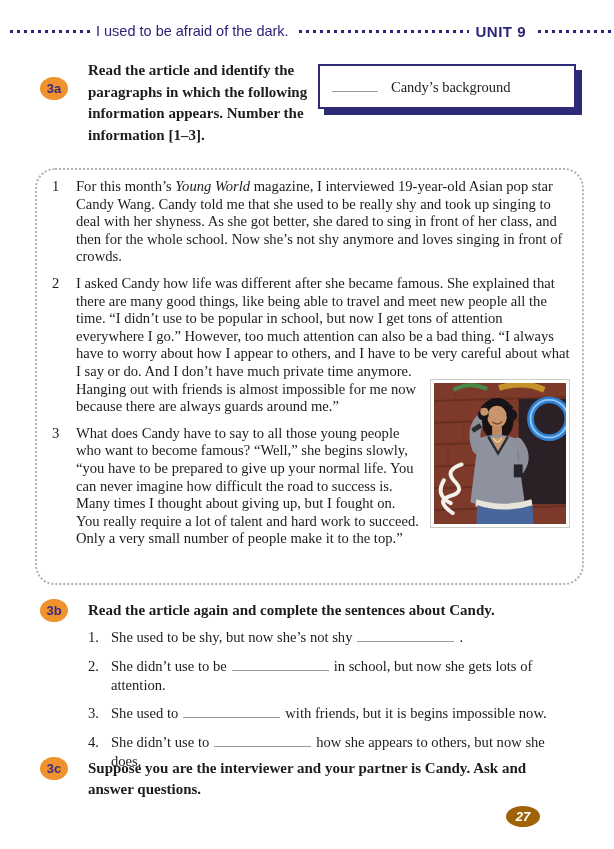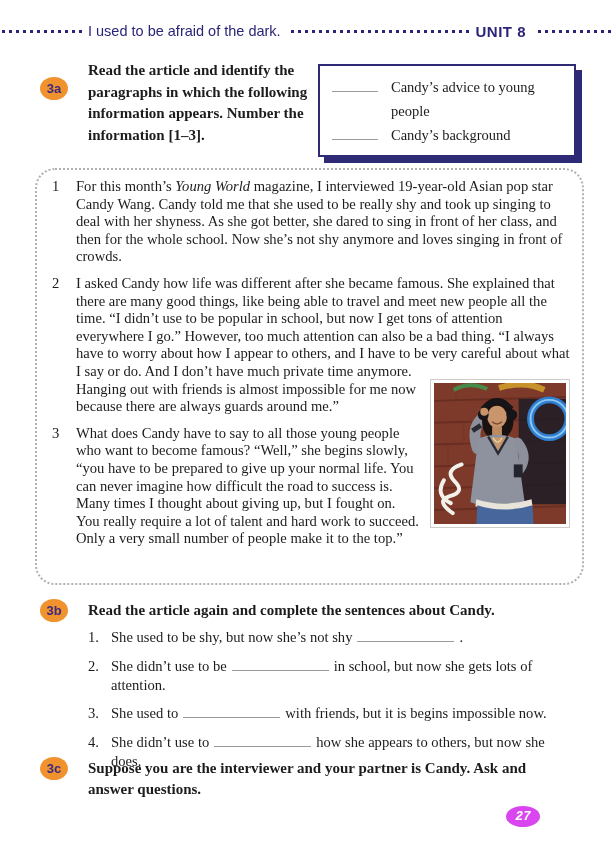--- a/index.html
+++ b/index.html
@@ -5,21 +5,21 @@
   html,body{margin:0;padding:0;}
   body{
     width:614px;height:849px;position:relative;background:#ffffff;
     font-family:"Liberation Serif","DejaVu Serif",serif;color:#1c1c1c;
     overflow:hidden;
   }
   
   .header{
     position:absolute;top:21px;left:0;right:0;height:20px;
     display:flex;align-items:center;
-    font-family:"Liberation Sans","DejaVu Sans",sans-serif;color:#2b2578;
+    font-family:"Liberation Sans","DejaVu Sans",sans-serif;color:#2b2578;padding-left:8px;
   }
   .dots{
     height:5px;align-self:center;
     background-image:radial-gradient(circle,#2b2578 1.5px,rgba(0,0,0,0) 1.9px);
     background-size:7px 5px;background-repeat:repeat-x;background-position:left center;
   }
   .dots-left{width:86px;}
   .dots-mid{flex:1;margin:0 6px;}
   .dots-right{width:78px;margin-left:10px;}
   .lesson-title{font-size:14.5px;white-space:nowrap;padding:0 2px;}
@@ -80,44 +80,40 @@
   }
   
   .ex3c-badge{left:40px;top:757px;}
   .ex3c-instruction{
     position:absolute;left:88px;top:758px;width:478px;
     font-weight:bold;font-size:15px;line-height:21px;
   }
   
   .page-badge{
     position:absolute;left:506px;top:806px;width:34px;height:21px;border-radius:50%;
-    background:#d946ef;color:#fff;
-    font-family:Liberation Mono, monospace;font-weight:bold;font-style:italic;
+    background:#a16207;color:#fff;
+    font-family:Liberation Sans, sans-serif;font-weight:bold;font-style:italic;
     font-size:13px;display:flex;align-items:center;justify-content:center;
   }
 </style>
 </head>
 <body>
 
 <div class="header">
   <span class="dots dots-left"></span>
   <span class="lesson-title">I used to be afraid of the dark.</span>
   <span class="dots dots-mid"></span>
-  <span class="unit-label">UNIT 8</span>
+  <span class="unit-label">UNIT 9</span>
   <span class="dots dots-right"></span>
 </div>
 
 <div class="badge ex3a-badge">3a</div>
 <div class="ex3a-instruction">Read the article and identify the paragraphs in which the following information appears. Number the information [1–3].</div>
 
 <div class="info-box">
-  <div class="info-row">
-    <span class="info-blank"></span>
-    <span>Candy’s advice to young people</span>
-  </div>
   <div class="info-row">
     <span class="info-blank"></span>
     <span>Candy’s background</span>
   </div>
 </div>
 
 <div class="article-box">
   <div class="article-body">
 
     <div class="para">

